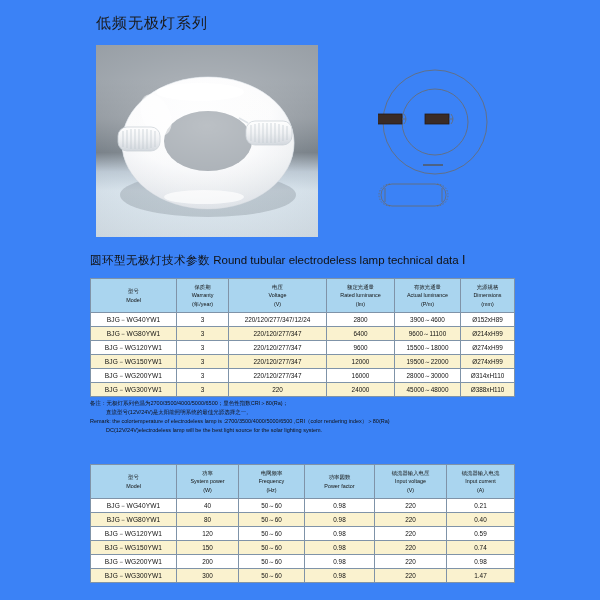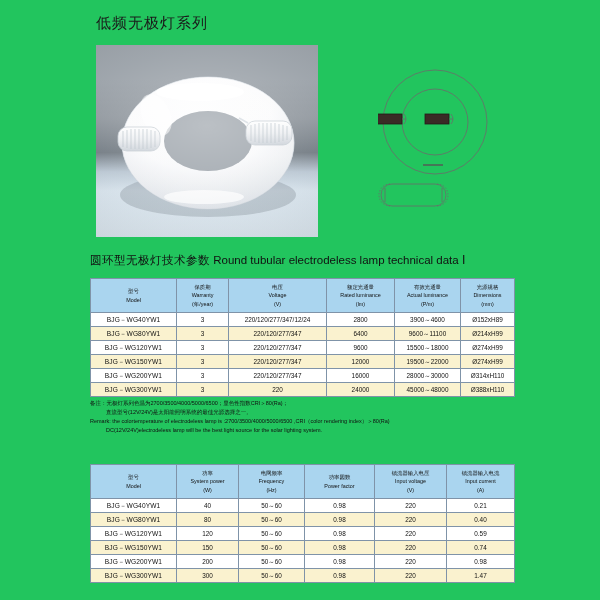--- a/index.html
+++ b/index.html
@@ -6,21 +6,21 @@
   html, body {
     margin: 0; padding: 0;
     width: 600px; height: 600px;
     background: #ffffff;
     font-family: "Liberation Sans", "DejaVu Sans", sans-serif;
     overflow: hidden;
   }
   #page {
     position: relative;
     width: 600px; height: 600px;
-    background: #22c55e;
+    background: #3b82f6;
   }
 
   
   .page-title {
     position: absolute;
     left: 96px; top: 14px;
     font-size: 15px;
     color: #1a1a1a;
     letter-spacing: 1px;
     font-weight: normal;

